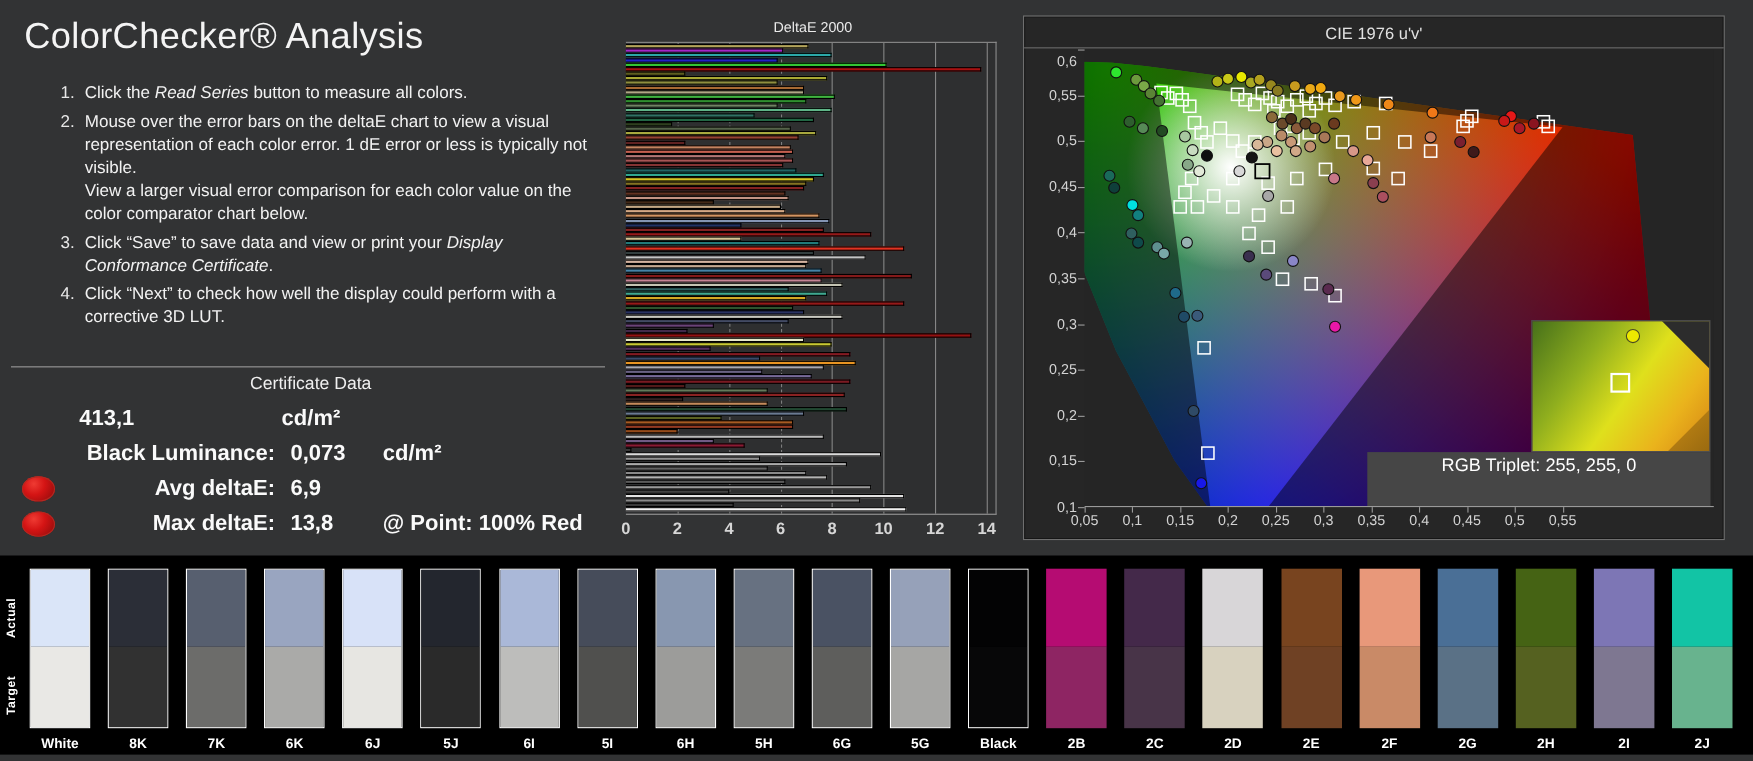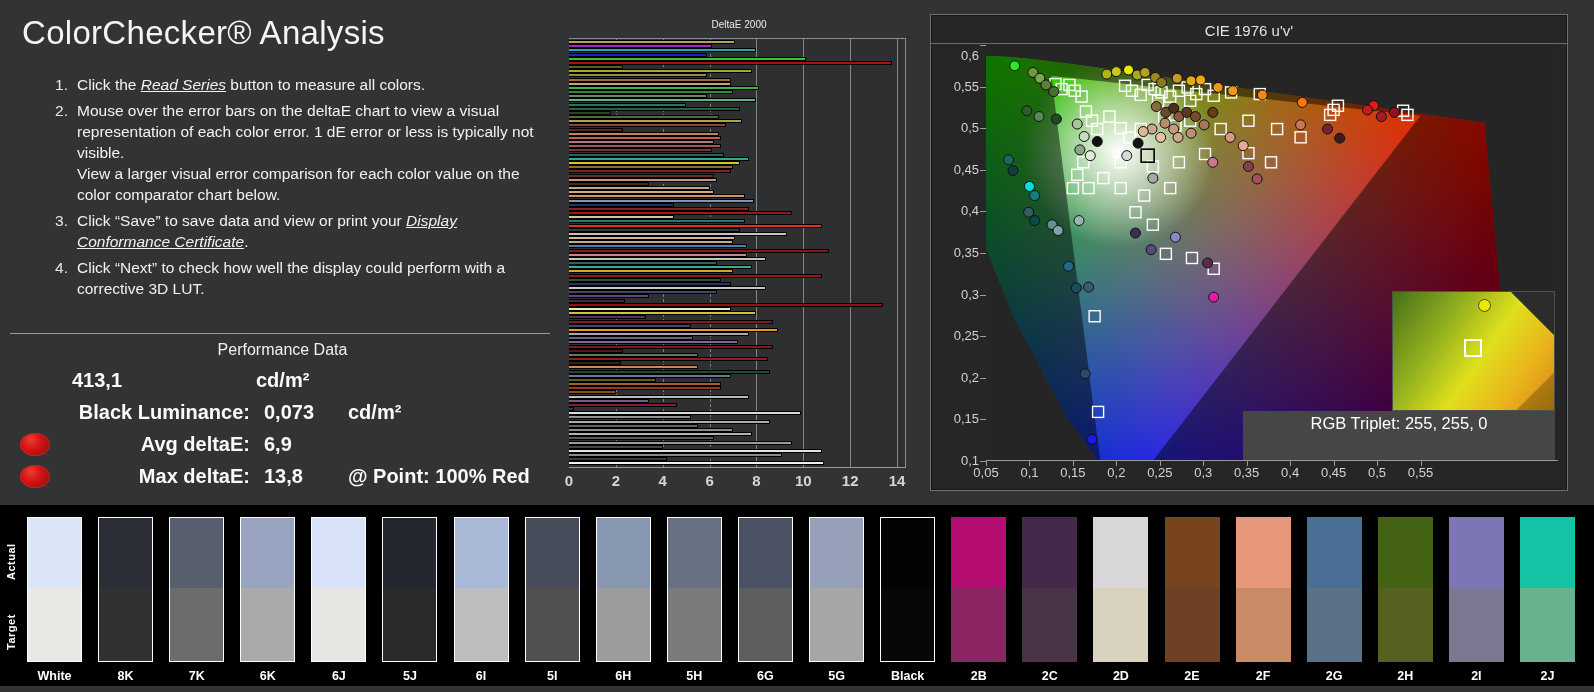--- a/index.html
+++ b/index.html
@@ -9,36 +9,36 @@
     font-family:"Liberation Sans", sans-serif;
   }
   
   .left-panel{position:absolute;left:0;top:0;width:560px;height:641px;}
   .app-title{position:absolute;left:22px;top:14px;font-size:33px;color:#f4f4f4;font-weight:400;letter-spacing:.3px;}
   .instructions{position:absolute;left:42px;top:74px;width:508px;list-style:none;margin:0;padding:0;}
   .instructions li{display:grid;grid-template-columns:26px 1fr;column-gap:9px;margin-bottom:5px;
     font-size:15.5px;line-height:21px;color:#f2f2f2;}
   .instructions .num{text-align:right;color:#e8e8e8;}
   .instructions .itext{white-space:pre-line;}
-  .instructions .it{font-style:italic;text-decoration:underline;}
+  .instructions .it{font-style:italic;}
   .sep{position:absolute;left:10px;top:333px;width:540px;height:1px;background:#9b9b9b;}
   .perf-head{position:absolute;left:0;top:341px;width:565px;text-align:center;font-size:16px;color:#f0f0f0;}
   .perf-rows{position:absolute;left:0;top:364px;width:560px;}
   .prow{display:grid;grid-template-columns:58px 192px 92px 1fr;align-items:center;height:32px;
     font-size:20px;font-weight:600;color:#fafafa;}
   .prow .lbl{text-align:right;}
   .prow .val{text-align:left;padding-left:14px;}
   .prow .unit{padding-left:6px;}
   .ledwrap{display:flex;justify-content:flex-start;padding-left:20px;}
   .led{width:30px;height:23px;border-radius:50%;
     background:radial-gradient(circle at 36% 30%, #ef3b33 0%, #d41414 40%, #a60e0e 75%, #7c0b0b 100%);
     box-shadow:inset 0 0 0 1px #b22a22;}
   
   .de-panel{position:absolute;left:560px;top:14px;width:358px;height:482px;}
-  .de-title{height:24px;line-height:22px;text-align:center;font-size:10px;color:#eaeaea;}
+  .de-title{height:24px;line-height:22px;text-align:center;font-size:13px;color:#eaeaea;}
   .de-plot{position:absolute;left:9px;top:24px;width:337px;height:430px;background:#2e2f30;
     border-top:1px solid #8d8d8d;border-right:1px solid #8d8d8d;border-bottom:1px solid #9a9a9a;box-sizing:border-box;}
   .de-grid{position:absolute;top:0;bottom:0;width:0;border-left:1px solid #868686;}
   .de-grid.dash{border-left-style:dashed;border-left-color:#7d7d7d;}
   .de-bars{position:absolute;left:0;top:1px;bottom:1px;right:0;display:flex;flex-direction:column;justify-content:space-between;}
   .de-bar{height:4px;box-sizing:border-box;border-top:1px solid #000;border-bottom:1px solid #000;border-right:1px solid #000;}
   .de-xlabels{position:absolute;left:9px;top:458px;width:337px;height:20px;}
   .de-xlabels span{position:absolute;transform:translateX(-50%);font-size:15px;font-weight:600;color:#d6d6d6;}
   
   .cie-panel{position:absolute;left:930px;top:14px;width:638px;height:477px;background:#262626;
@@ -95,21 +95,21 @@
       <li>
         <span class="num">3.</span>
         <span class="itext"><span>Click “Save” to save data and view or print your </span><span class="it">Display Conformance Certificate</span><span>.</span></span>
       </li>
       <li>
         <span class="num">4.</span>
         <span class="itext"><span>Click “Next” to check how well the display could perform with a corrective 3D LUT.</span></span>
       </li>
     </ol>
   <div class="sep"></div>
-  <div class="perf-head">Performance Data</div>
+  <div class="perf-head">Certificate Data</div>
   <div class="perf-rows" id="perf">
       <div class="prow">
         <span class="ledwrap"></span>
         <span class="val">413,1</span>
         <span class="unit">cd/m²</span>
       </div>
       <div class="prow">
         <span class="ledwrap"></span>
         <span class="lbl">Black Luminance:</span>
         <span class="val">0,073</span>

